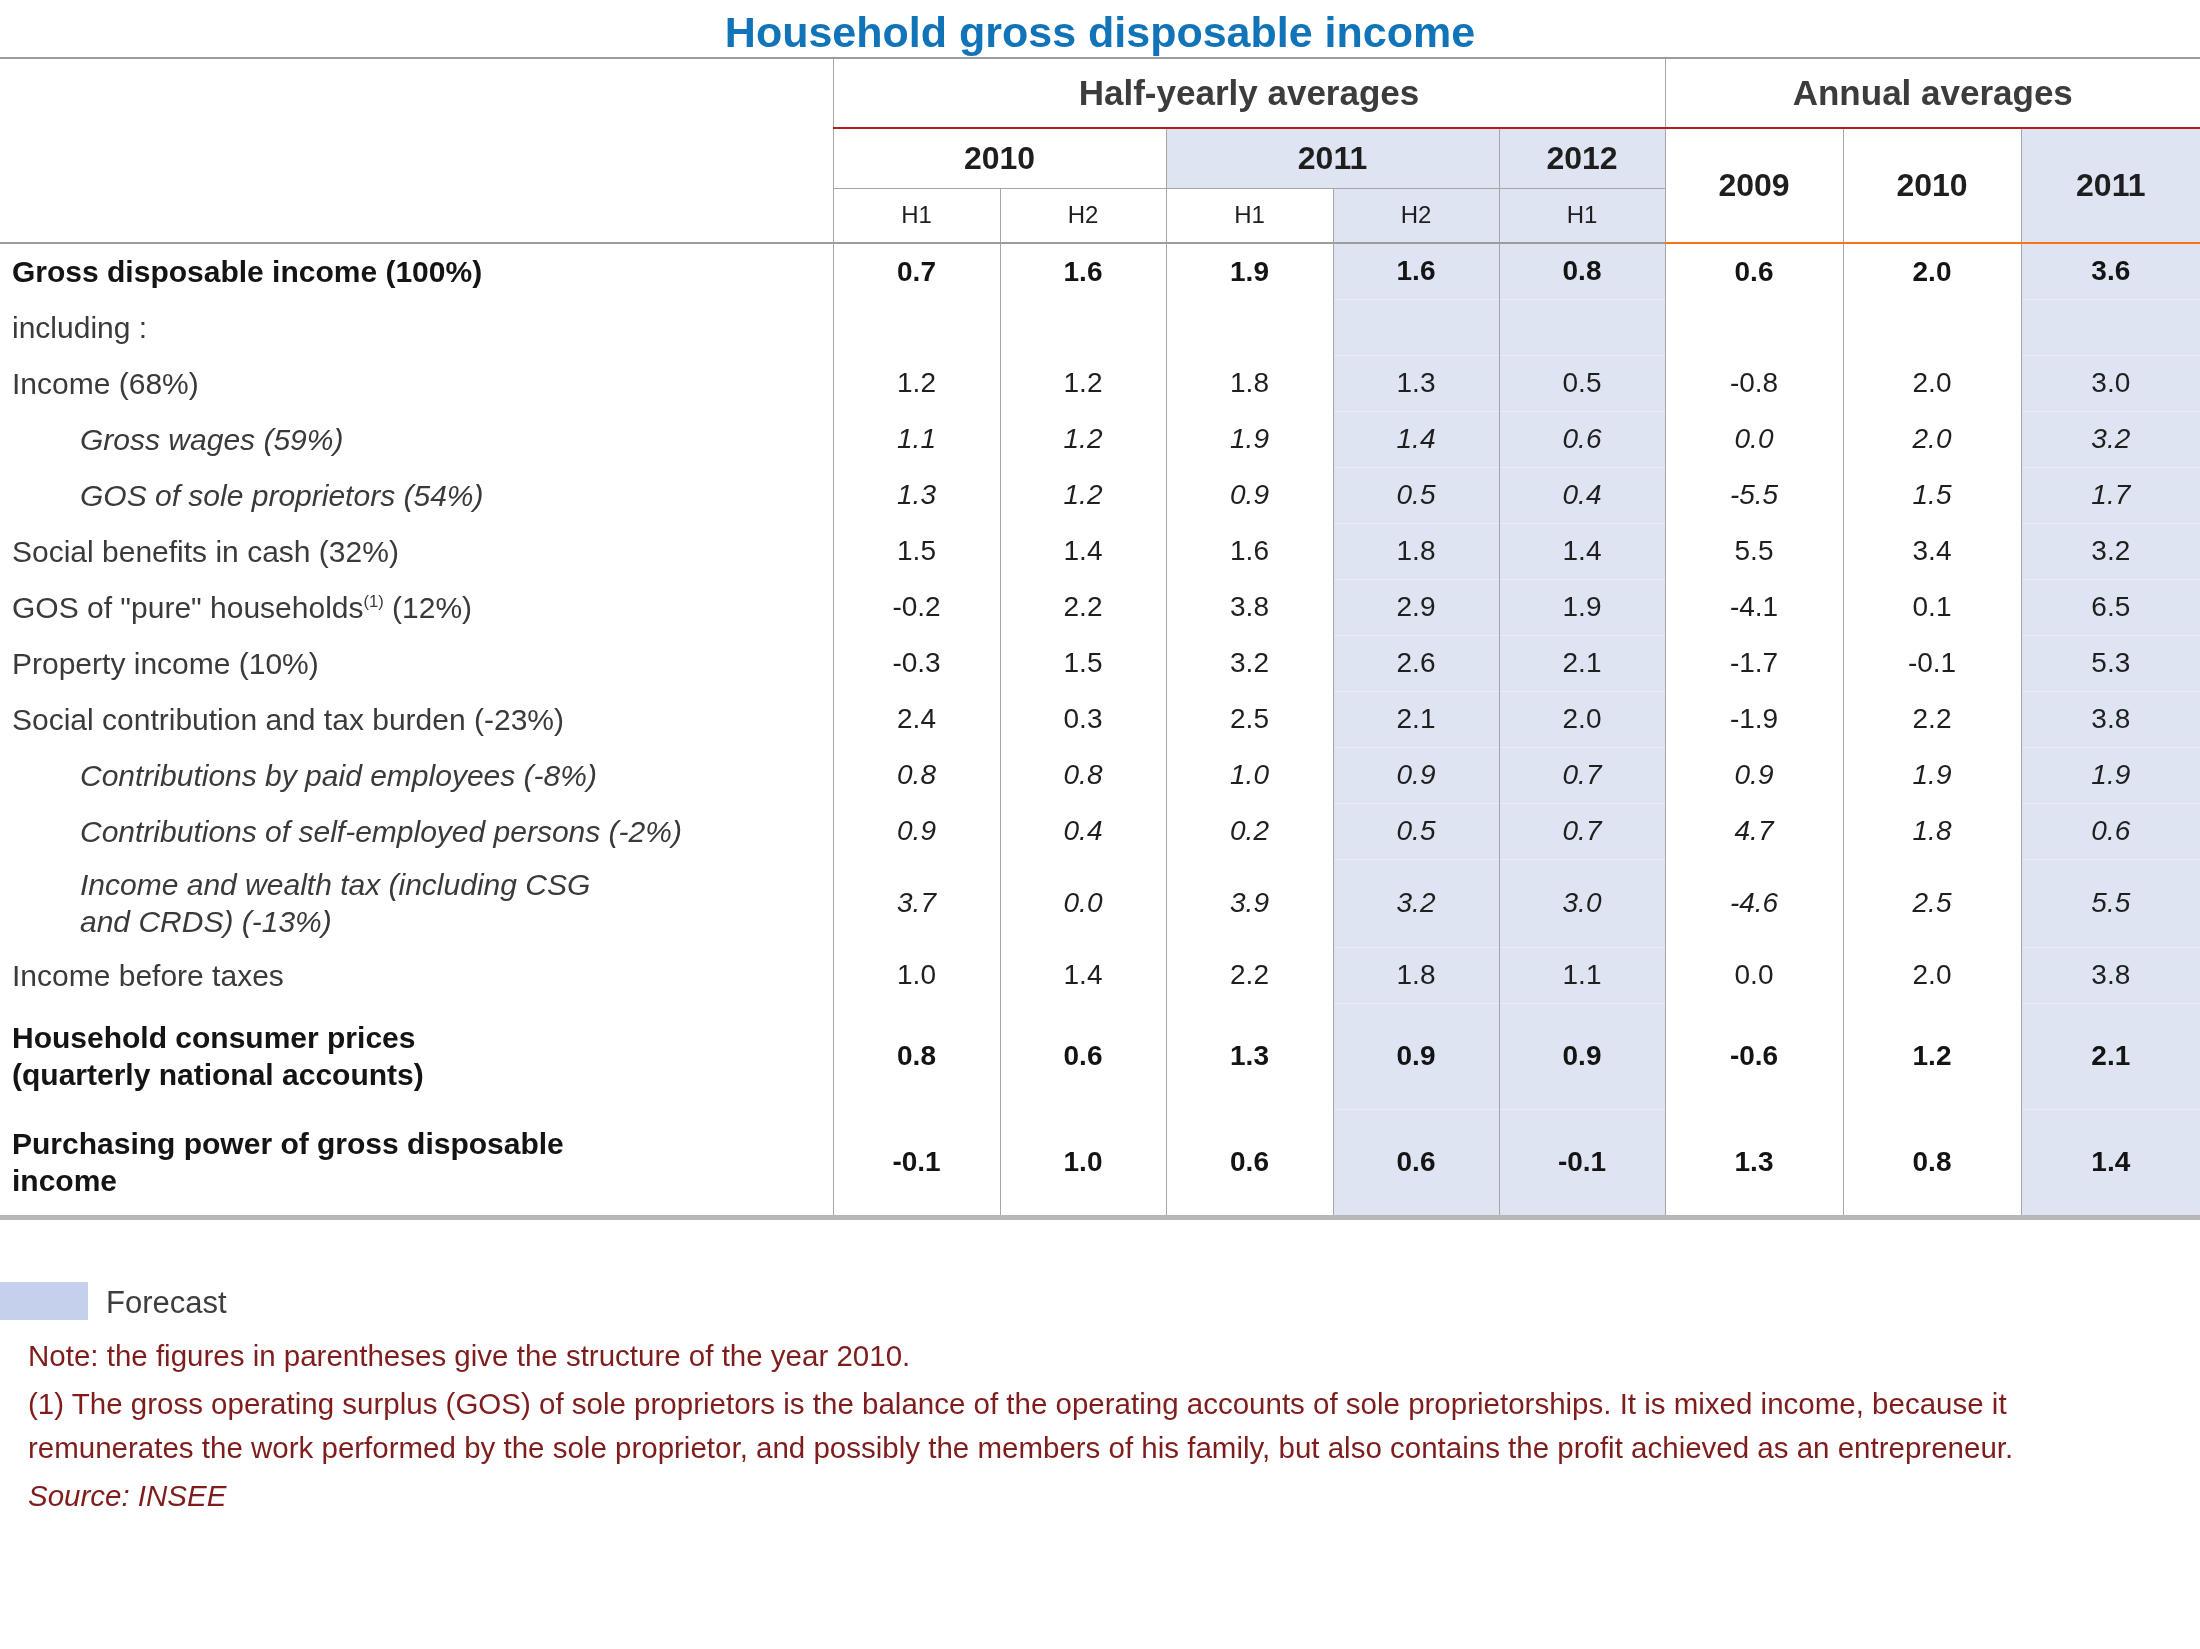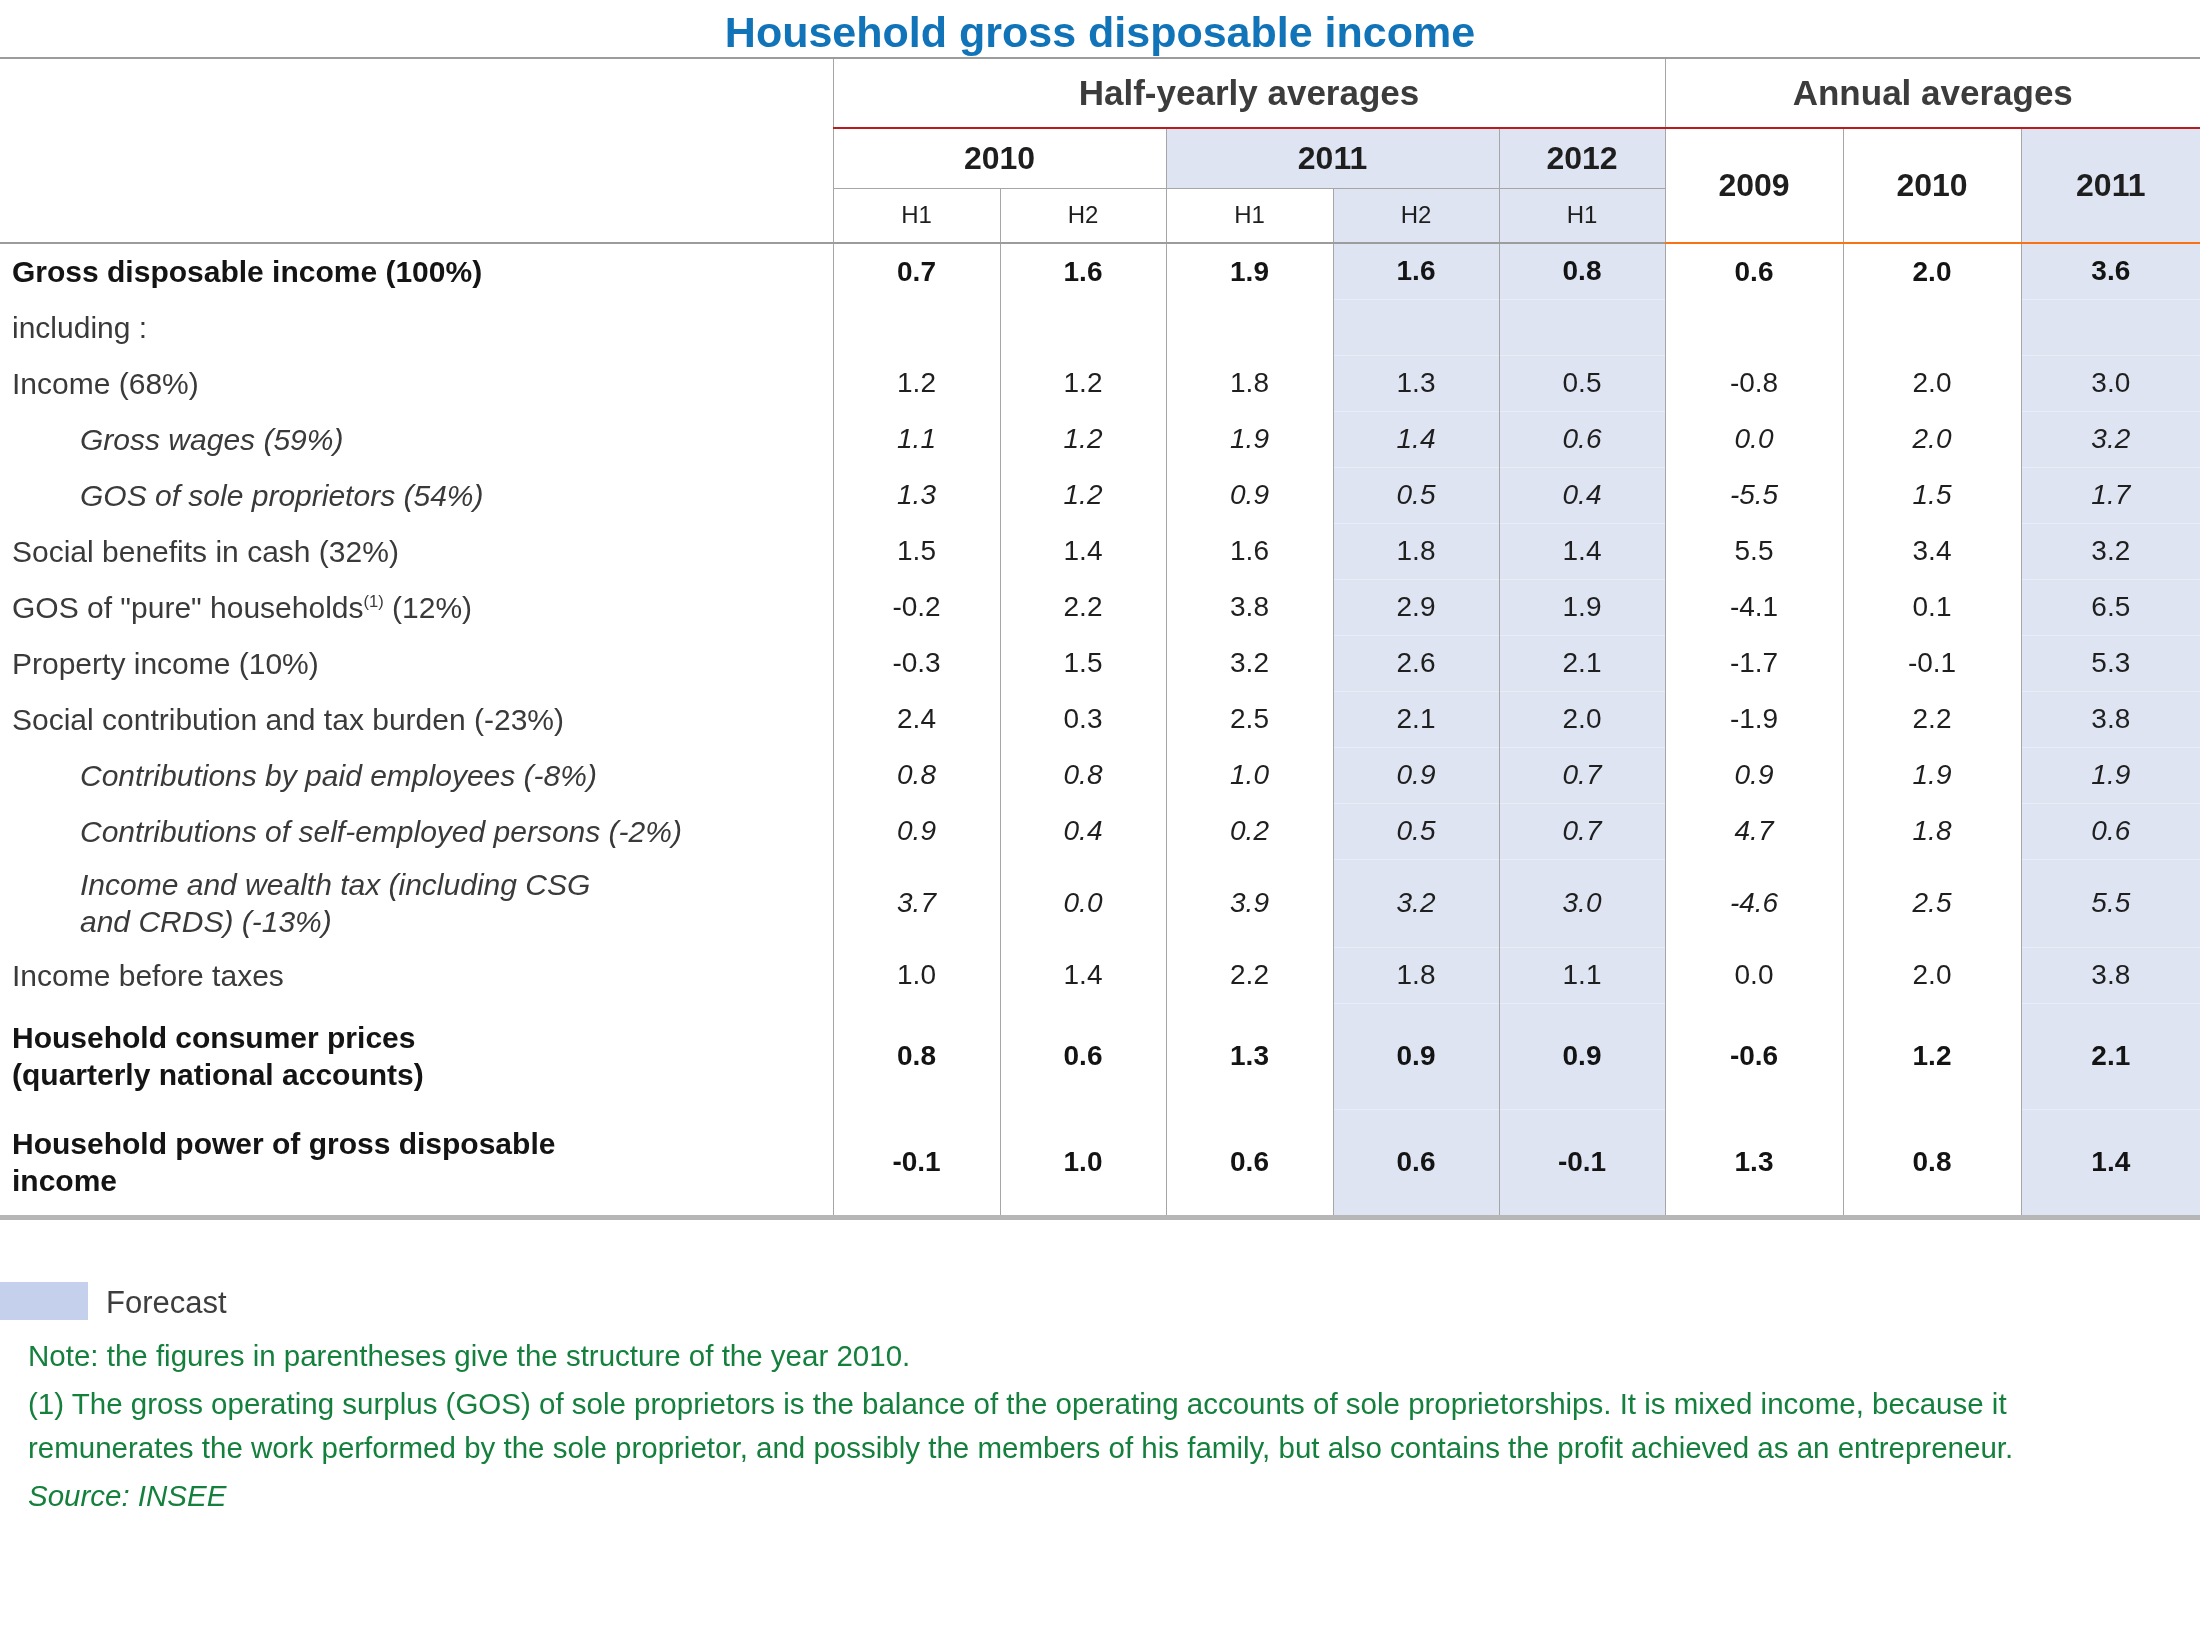--- a/index.html
+++ b/index.html
@@ -59,21 +59,21 @@
     border-left:1px solid #a6a6a6;
   }
   td.val.bold { font-weight:bold; color:#141414; }
   td.val.italic { font-style:italic; }
   td.val.sh { border-top:1px solid #e9edf6; }
   tbody tr:last-child td { border-bottom:5px solid #b6b6b6; }
   
   .legend { display:flex; align-items:flex-end; margin:28px 0 0 0; }
   .swatch { width:88px; height:38px; background:#c5d1ec; }
   .legend-label { margin-left:18px; font-size:31px; color:#3e3e3e; line-height:34px;margin-top:38px; }
-  .notes { margin:14px 28px 0 28px; font-size:29.5px; color:#15803d; line-height:1.5; }
+  .notes { margin:14px 28px 0 28px; font-size:29.5px; color:#7f1d1d; line-height:1.5; }
   .notes p { margin:0 0 4px 0; }
   .source { font-style:italic; }
 </style>
 </head>
 <body>
 
 <div class="page">
 
   <h1 class="title">Household gross disposable income</h1>
 
@@ -262,21 +262,21 @@
           <td class="val bold">0.8</td>
           <td class="val bold">0.6</td>
           <td class="val bold">1.3</td>
           <td class="val bold sh">0.9</td>
           <td class="val bold sh">0.9</td>
           <td class="val bold">-0.6</td>
           <td class="val bold">1.2</td>
           <td class="val bold sh">2.1</td>
         </tr>
         <tr>
-          <td class="lab bold">Household power of gross disposable
+          <td class="lab bold">Purchasing power of gross disposable
 income</td>
           <td class="val bold">-0.1</td>
           <td class="val bold">1.0</td>
           <td class="val bold">0.6</td>
           <td class="val bold sh">0.6</td>
           <td class="val bold sh">-0.1</td>
           <td class="val bold">1.3</td>
           <td class="val bold">0.8</td>
           <td class="val bold sh">1.4</td>
         </tr>

